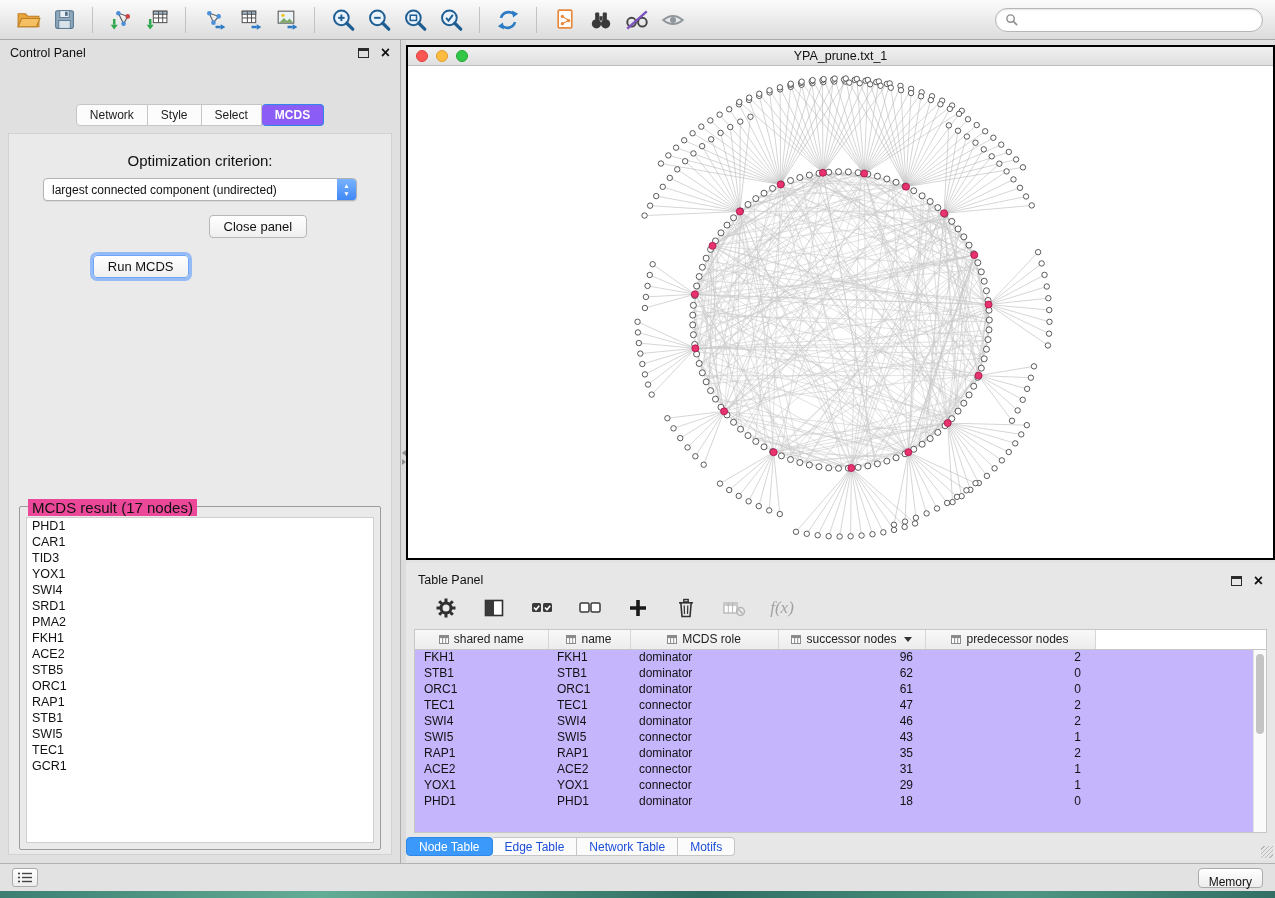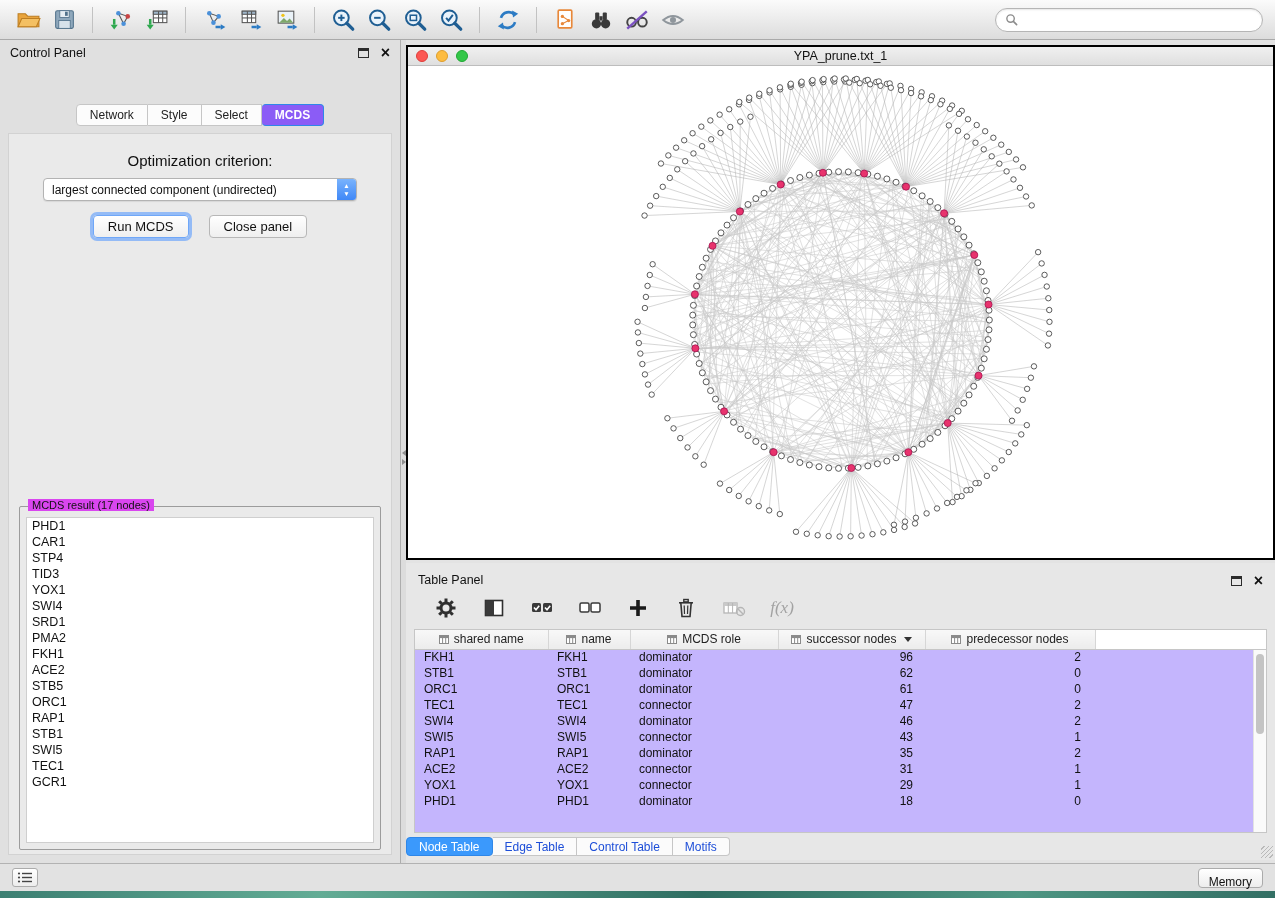--- a/index.html
+++ b/index.html
@@ -33,23 +33,23 @@
     position:relative; display:flex; flex-direction:column; align-items:center; }
   .opt-label { margin-top:18px; font-size:15px; color:#111; }
   .combo { margin-top:9px; width:314px; height:23px; background:#fff; border:1px solid #B3B3B3; border-radius:4px;
     display:flex; align-items:center; overflow:hidden; cursor:pointer; box-shadow:0 1px 1px rgba(0,0,0,.08); }
   .combo-text { flex:1; font-size:12px; padding-left:8px; white-space:nowrap; color:#111; }
   .combo-stepper { width:19px; height:23px; background:linear-gradient(#7CB5FD,#3D86F7); color:#fff;
     display:flex; flex-direction:column; align-items:center; justify-content:center; font-size:6.5px; line-height:1.2; }
   .btn-row { margin-top:14px; display:flex; gap:20px; }
   .mac-btn { font-size:13px; padding:2px 14px; height:23px; background:linear-gradient(#FFFFFF,#EFEFEF);
     border:1px solid #B7B7B7; border-radius:4px; cursor:pointer; font-family:"Liberation Sans",sans-serif; color:#111; }
-  .mac-btn.focused { box-shadow:0 0 0 3px rgba(90,155,253,.6); border-color:#6FA7F8; }
+  .mac-btn.focused { box-shadow:0 0 0 3px rgba(90,155,253,.6); border-color:#6FA7F8;margin-top:40px; }
   .result-group { position:absolute; left:10px; right:10px; top:372px; bottom:4px; border:1px solid #9C9C9C; border-radius:2px; }
-  .result-legend { position:absolute; top:-8px; left:8px; background:#d946ef; padding:0 4px; font-size:11px; color:#111; }
+  .result-legend { position:absolute; top:-8px; left:8px; background:#ec4899; padding:0 4px; font-size:15px; color:#111; }
   .result-list { position:absolute; left:6px; right:6px; top:10px; bottom:6px; background:#fff; border:1px solid #CFCFCF; overflow:hidden; }
   .result-item { font-size:12.5px; height:16px; line-height:16px; padding:0 5px; color:#111; cursor:default; }
 
   
   .v-splitter { position:absolute; left:401px; top:40px; width:5px; bottom:35px; background:#DCDCDC; cursor:col-resize; }
   .splitter-arrows { position:absolute; top:410px; left:0; width:5px; height:18px; display:flex; flex-direction:column; gap:3px; align-items:center; }
   .tri-left { width:0; height:0; border-top:3px solid transparent; border-bottom:3px solid transparent; border-right:4px solid #8F8F8F; }
   .tri-right { width:0; height:0; border-top:3px solid transparent; border-bottom:3px solid transparent; border-left:4px solid #8F8F8F; }
 
   
@@ -295,21 +295,20 @@
       </div>
       <div class="btn-row">
         <button class="mac-btn focused">Run MCDS</button>
         <button class="mac-btn">Close panel</button>
       </div>
       <div class="result-group">
         <span class="result-legend">MCDS result (17 nodes)</span>
         <div class="result-list">
             <div class="result-item">PHD1</div>
             <div class="result-item">CAR1</div>
-            <div class="result-item">STP4</div>
             <div class="result-item">TID3</div>
             <div class="result-item">YOX1</div>
             <div class="result-item">SWI4</div>
             <div class="result-item">SRD1</div>
             <div class="result-item">PMA2</div>
             <div class="result-item">FKH1</div>
             <div class="result-item">ACE2</div>
             <div class="result-item">STB5</div>
             <div class="result-item">ORC1</div>
             <div class="result-item">RAP1</div>
@@ -1372,21 +1371,21 @@
             </tr>
           </tbody>
       </table>
       <div class="vscroll">
         <div class="vscroll-thumb"></div>
       </div>
     </div>
     <div class="tp-tabs">
       <div class="tp-tab active">Node Table</div>
       <div class="tp-tab">Edge Table</div>
-      <div class="tp-tab">Control Table</div>
+      <div class="tp-tab">Network Table</div>
       <div class="tp-tab">Motifs</div>
     </div>
     <div class="resize-grip"></div>
   </div>
 
   <div class="status-bar">
     <button class="list-btn">
       <svg width="16" height="13" viewBox="0 0 16 13">
         <circle cx="2" cy="2.5" r="1.1" fill="#444"></circle>
           <line x1="5" y1="2.5" x2="15" y2="2.5" stroke="#444" stroke-width="1.4"></line>

